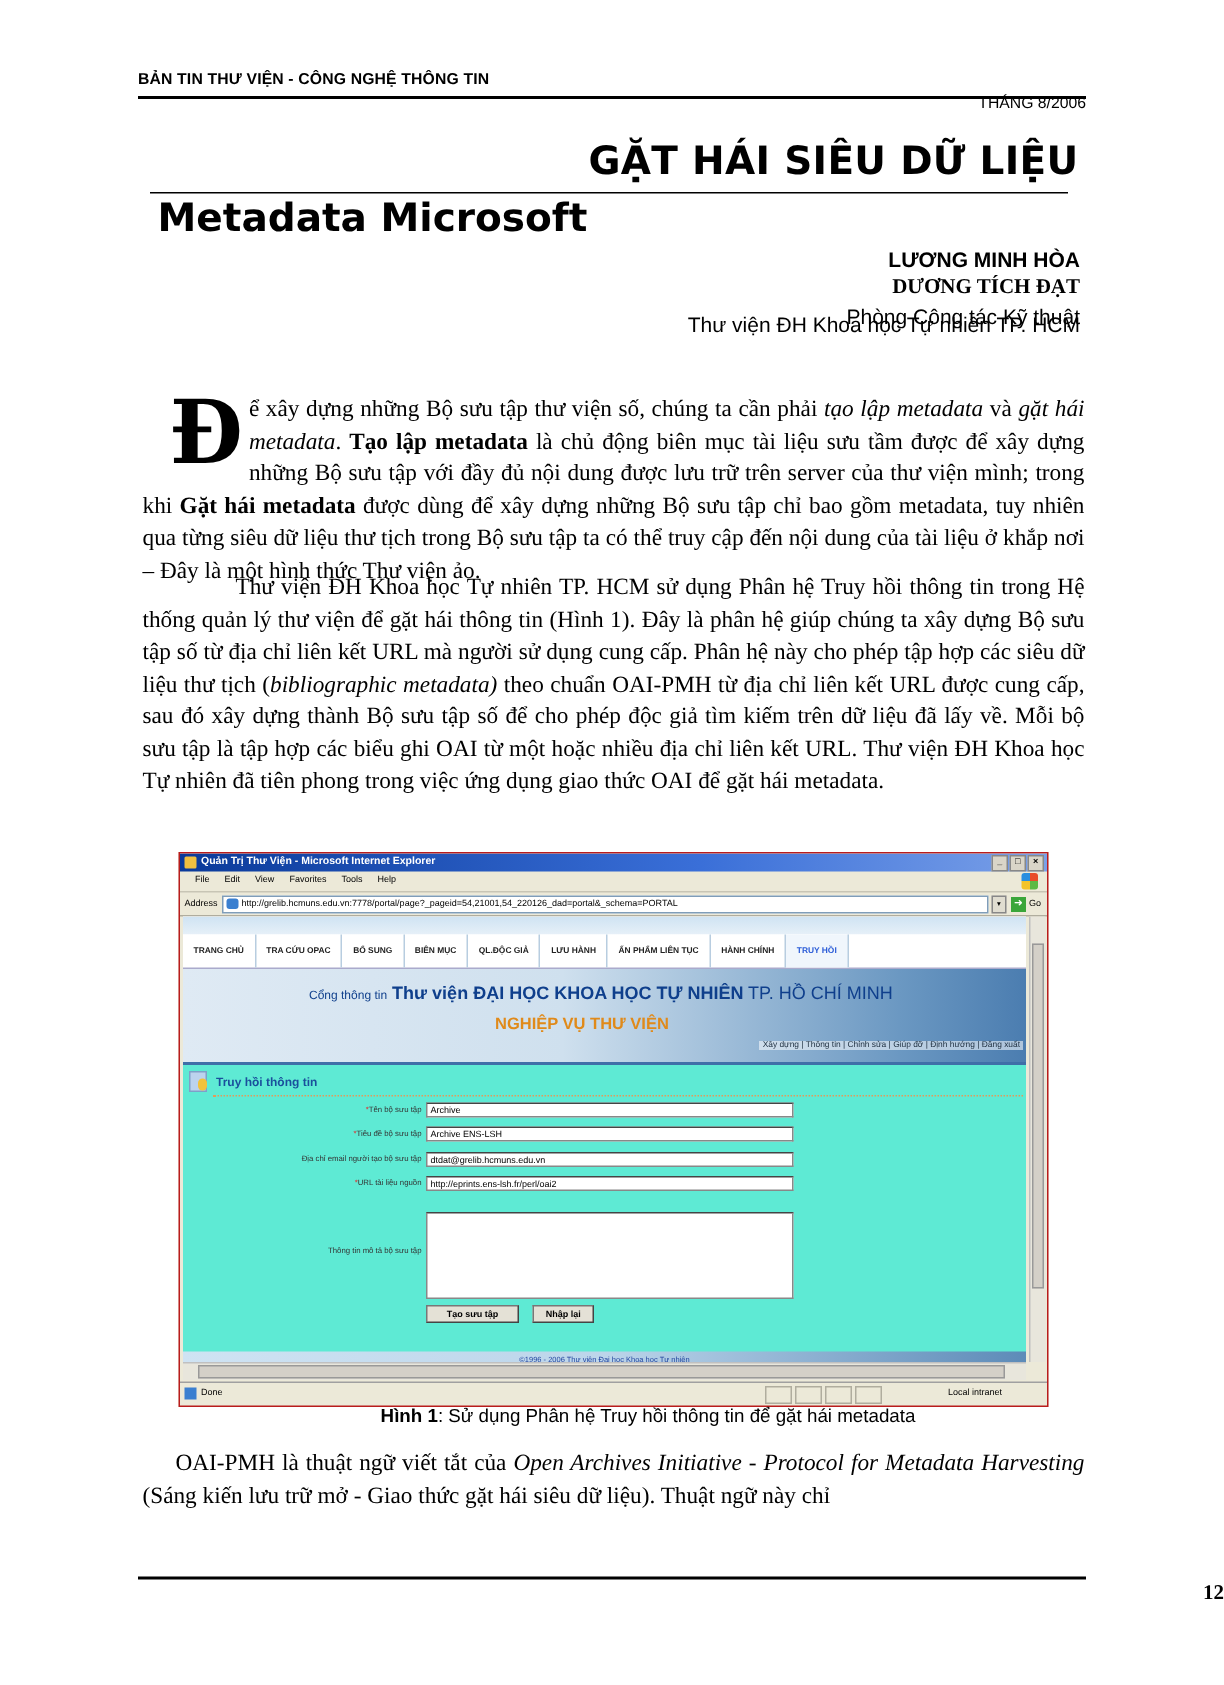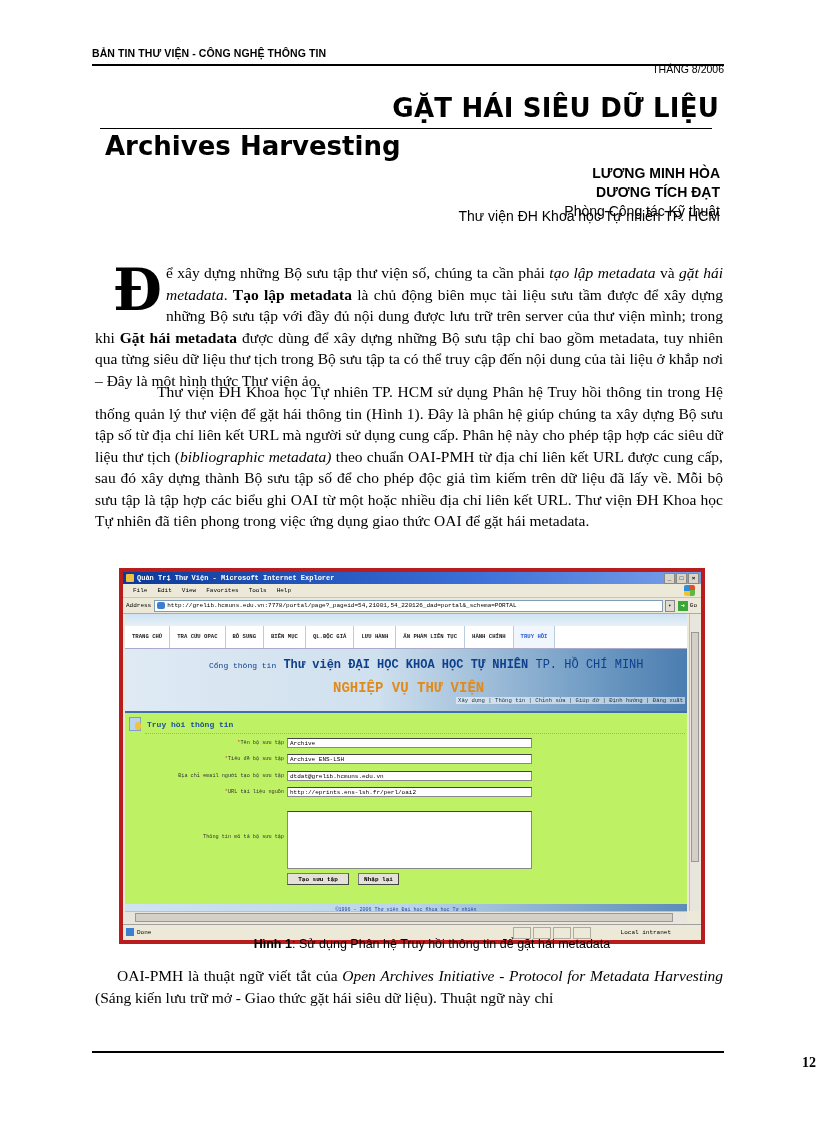--- a/index.html
+++ b/index.html
@@ -17,21 +17,21 @@
 
   .author { right:96px; font-family:"Liberation Sans", sans-serif; font-size:14px; text-align:right; white-space:nowrap; }
   .author.b { font-weight:bold; }
 
   .para { left:95px; width:628px; font-size:15.5px; line-height:21.5px; text-align:justify; }
   .para p { margin:0; }
   .indent { text-indent:62px; }
   .dropcap { float:left; font-family:"DejaVu Serif", serif; font-weight:bold; font-size:56px; line-height:50px; margin:2px 4px 0 18px; transform:scaleY(1.05); }
 
   
-  .browser { left:119px; top:568px; width:578px; height:368px; background:#ece9d8; border:4px solid #b91c1c; font-family:Liberation Mono, monospace; overflow:hidden; }
+  .browser { left:119px; top:568px; width:578px; height:368px; background:#ece9d8; border:1px solid #b91c1c; font-family:Liberation Sans, sans-serif; overflow:hidden; }
   .b-title { height:12px; background:linear-gradient(90deg,#0a3a9a,#3a6fd8 60%,#7aa0e8); color:#fff; font-size:7px; font-weight:bold; line-height:12px; padding-left:14px; position:relative; }
   .b-title .ico { position:absolute; left:3px; top:2px; width:8px; height:8px; background:#f0c040; border-radius:1px; }
   .winbtns { position:absolute; right:2px; top:1px; display:flex; gap:1px; }
   .winbtns span { width:9px; height:9px; background:#d9d5c8; border:1px solid #888; color:#000; font-size:6px; line-height:9px; text-align:center; }
   .b-menu { height:13px; font-size:6px; line-height:13px; padding-left:10px; display:flex; gap:10px; border-bottom:1px solid #c8c5b5; position:relative; }
   .winflag { position:absolute; right:6px; top:1px; width:11px; height:11px; background:conic-gradient(#e84c2a 0 25%, #5db944 0 50%, #f4c32a 0 75%, #2a8fe0 0); border-radius:2px; }
   .b-addr { height:15px; display:flex; align-items:center; font-size:6px; padding-left:3px; border-bottom:1px solid #b0ad9e; }
   .addr-box { flex:1; height:10px; background:#fff; border:1px solid #7f9db9; margin-left:3px; line-height:10px; padding-left:12px; position:relative; white-space:nowrap; overflow:hidden; }
   .addr-box .ie { position:absolute; left:2px; top:1px; width:8px; height:7px; background:#3a7fd0; border-radius:2px; }
   .addr-drop { width:8px; height:10px; background:#e0ddd0; border:1px solid #888; font-size:5px; text-align:center; line-height:10px; margin-left:2px; }
@@ -51,24 +51,24 @@
   .b-status .cells span { width:16px; height:10px; border:1px solid #b0ad9e; }
 
   .nav-top { height:12px; background:linear-gradient(180deg,#cfe3f3,#e6f0f8); }
   .nav { display:flex; height:22px; background:#fff; border-bottom:1px solid #aac; }
   .nav div { font-size:5.6px; font-weight:bold; line-height:22px; padding:0 7px; border-right:1px solid #b8cde0; white-space:nowrap; color:#222; }
   .nav div.active { color:#2a5bd7; background:#f0f6fc; }
   .banner { height:62px; background:linear-gradient(90deg,#dfeaf4 0%,#cfe0ee 45%,#6b98c2 85%,#4b7db0 100%); position:relative; }
   .banner .l1 { position:absolute; left:84px; top:9px; font-size:12px; color:#0f3f8c; white-space:nowrap; }
   .banner .l1 small { font-size:8px; }
   .banner .l1 b { font-weight:bold; }
-  .banner .l2 { position:absolute; left:208px; top:31px; font-size:14px; font-weight:bold; color:#e08a1a; }
+  .banner .l2 { position:absolute; left:208px; top:31px; font-size:11px; font-weight:bold; color:#e08a1a; }
   .banner .links { position:absolute; right:2px; top:48px; font-size:5.6px; color:#234; background:rgba(255,255,255,0.55); padding:0 2px; }
   .sep-line { height:2px; background:#3f6fa8; }
-  .section { background:#bef264; height:211px; position:relative; }
+  .section { background:#5eead4; height:211px; position:relative; }
   .sec-title { position:absolute; left:4px; top:4px; font-size:8px; font-weight:bold; color:#1a4f9c; display:flex; align-items:center; gap:6px; }
   .sec-title .icon { width:10px; height:12px; background:#bcd3ee; border:1px solid #7ea0c8; position:relative; }
   .sec-title .icon::after { content:""; position:absolute; left:5px; top:4px; width:6px; height:8px; background:#f2c23a; border-radius:3px; }
   .dots { position:absolute; left:20px; right:2px; top:20px; border-top:1px dotted #e29a5a; }
   .frow { position:absolute; left:0; width:562px; height:11px; }
   .frow .lbl { position:absolute; right:403px; font-size:5.2px; line-height:11px; color:#333; white-space:nowrap; }
   .frow .lbl .req { color:#d33; }
   .frow .inp { position:absolute; left:162px; width:245px; height:10px; background:#fff; border:1px solid #888; border-top-color:#444; font-size:6px; line-height:10px; padding-left:2px; box-sizing:border-box; white-space:nowrap; overflow:hidden; }
   .ta { position:absolute; left:162px; top:98px; width:245px; height:58px; background:#fff; border:1px solid #888; border-top-color:#444; box-sizing:border-box; }
   .ta-lbl { position:absolute; right:403px; top:121px; font-size:5.2px; color:#333; white-space:nowrap; }
@@ -83,24 +83,24 @@
 </style>
 </head>
 <body>
 
 <div class="abs hdr-left">BẢN TIN THƯ VIỆN - CÔNG NGHỆ THÔNG TIN</div>
 <div class="abs hdr-right">THÁNG 8/2006</div>
 <div class="abs hdr-rule"></div>
 
 <div class="abs title-vn">GẶT HÁI SIÊU DỮ LIỆU</div>
 <div class="abs title-rule"></div>
-<div class="abs title-en">Archives Harvesting</div>
+<div class="abs title-en">Metadata Microsoft</div>
 
 <div class="abs author b" style="top:165px;">LƯƠNG MINH HÒA</div>
-<div class="abs author b" style="top:184px;">DƯƠNG TÍCH  ĐẠT</div>
+<div class="abs author b" style="top:184px;font-family:Liberation Serif, serif;">DƯƠNG TÍCH  ĐẠT</div>
 <div class="abs author" style="top:203px;margin-left:28px;">Phòng Công tác Kỹ thuật</div>
 <div class="abs author" style="top:208px;">Thư viện ĐH Khoa học Tự nhiên TP. HCM</div>
 
 <div class="abs para" style="top:262px;">
   <p>
     <span class="dropcap">Đ</span><span>ể xây dựng những Bộ sưu tập thư viện số, chúng ta cần phải </span><i>tạo lập metadata</i><span> và </span><i>gặt hái metadata</i><span>. </span><b>Tạo lập metadata</b><span> là chủ động biên mục tài liệu sưu tầm được để xây dựng những Bộ sưu tập với đầy đủ nội dung được lưu trữ trên server của thư viện mình; trong khi </span><b>Gặt hái metadata</b><span> được dùng để xây dựng những Bộ sưu tập chỉ bao gồm metadata, tuy nhiên qua từng siêu dữ liệu thư tịch trong Bộ sưu tập ta có thể truy cập đến nội dung của tài liệu ở khắp nơi – Đây là một hình thức Thư viện ảo.</span>
   </p>
 </div>
 
 <div class="abs para" style="top:381px;">

